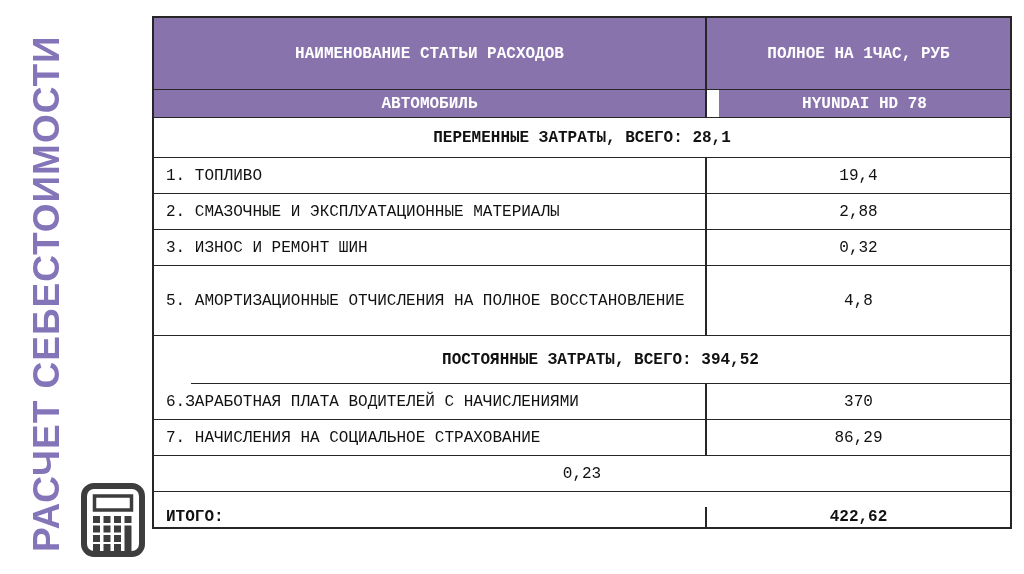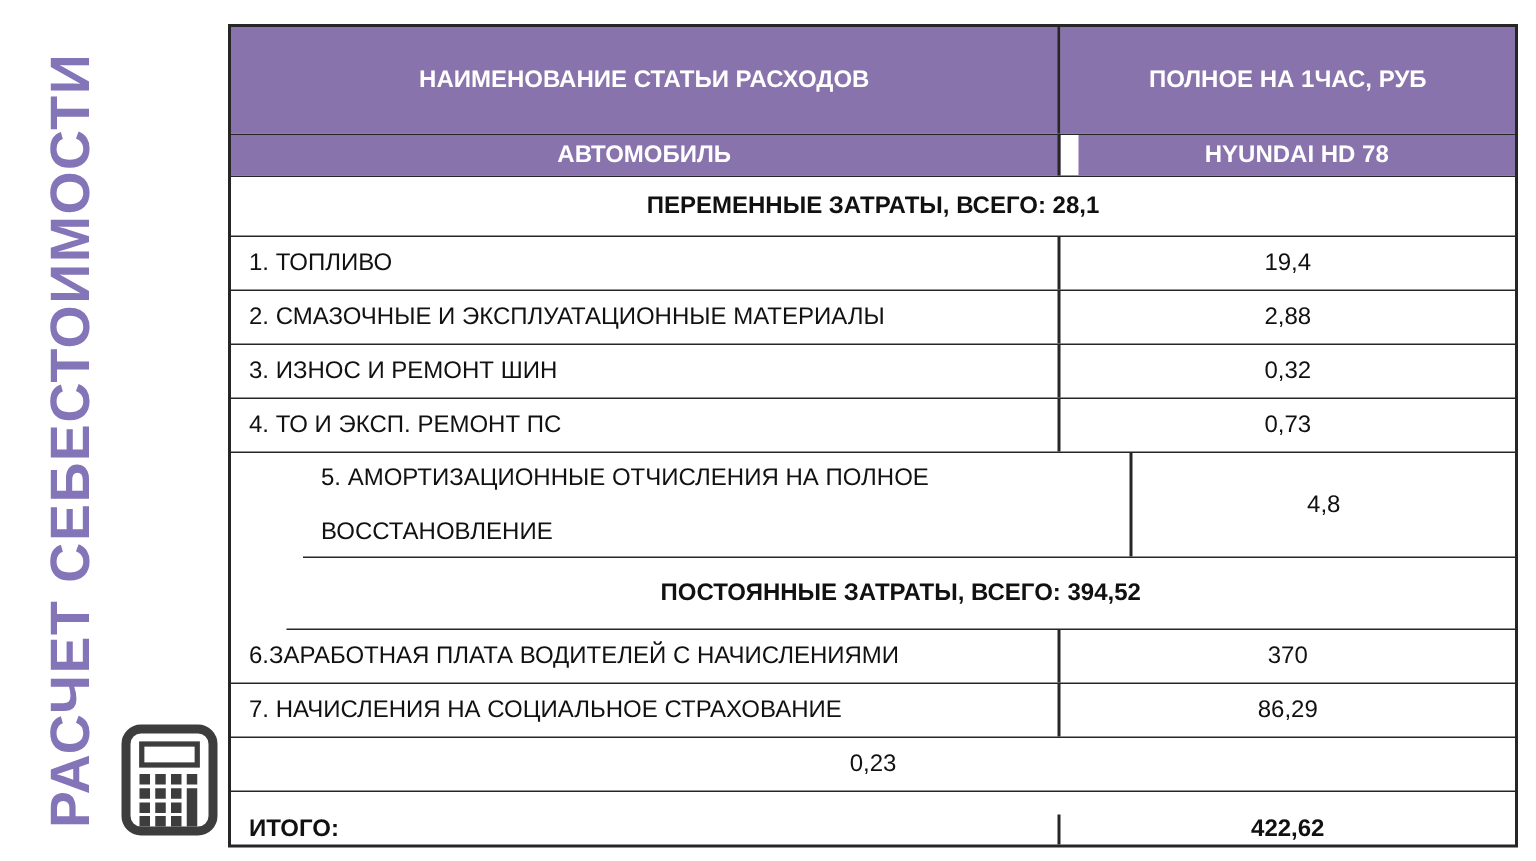--- a/index.html
+++ b/index.html
@@ -16,34 +16,34 @@
     color:var(--title_purple,#8474b8);
     white-space:nowrap;
   }
   .calc{position:absolute;left:80px;top:482px;width:66px;height:76px;}
   
   .ctable{
     position:absolute;left:152px;top:16px;width:860px;
     border:2.5px solid var(--border_dark,#262626);
     background:#fff;box-sizing:border-box;
   }
-  .row{display:flex;box-sizing:border-box;border-bottom:1.5px solid var(--border_dark,#262626);}
+  .row{display:flex;box-sizing:border-box;border-bottom:1.5px solid var(--border_dark,#262626);font-family:Liberation Mono, monospace;}
   .row:last-child{border-bottom:none;}
   .cell{box-sizing:border-box;display:flex;align-items:center;padding:0 12px;font-size:16px;line-height:1.25;}
   .c1{width:553px;border-right:2px solid var(--border_dark,#262626);}
   .c2{flex:1;justify-content:center;text-align:center;}
   .full{width:100%;justify-content:center;text-align:center;font-weight:bold;}
   .head .cell{background:var(--accent_purple,#8973ad);color:#fff;font-weight:bold;justify-content:center;text-align:center;}
   .bold{font-weight:bold;}
   .rh-head{height:72px;}
   .rh-sub{height:28px;gap:12px;}
   .rh-sec1{height:40px;}
   .rh-sec2{height:48px;margin-left:37px;}
   .rh-row{height:36px;}
-  .rh-tall{height:70px;margin-left:48px;}
+  .rh-tall{height:70px;}
   .rh-total{height:35px;align-items:flex-end;}
   .rh-tall .c1{line-height:36px;}
 </style>
 </head>
 <body>
 
 <div class="slide">
 
   <div class="vtitle">РАСЧЕТ СЕБЕСТОИМОСТИ</div>
 
@@ -91,24 +91,20 @@
       <div class="cell c2">19,4</div>
     </div>
     <div class="row rh-row">
       <div class="cell c1">2. СМАЗОЧНЫЕ И ЭКСПЛУАТАЦИОННЫЕ МАТЕРИАЛЫ</div>
       <div class="cell c2">2,88</div>
     </div>
     <div class="row rh-row">
       <div class="cell c1">3. ИЗНОС И РЕМОНТ ШИН</div>
       <div class="cell c2">0,32</div>
     </div>
-    <div class="row rh-row">
-      <div class="cell c1">4. ТО И ЭКСП. РЕМОНТ ПС</div>
-      <div class="cell c2">0,73</div>
-    </div>
     <div class="row rh-tall">
       <div class="cell c1">5. АМОРТИЗАЦИОННЫЕ ОТЧИСЛЕНИЯ НА ПОЛНОЕ ВОССТАНОВЛЕНИЕ</div>
       <div class="cell c2">4,8</div>
     </div>
 
     <div class="row rh-sec2">
       <div class="cell full">ПОСТОЯННЫЕ ЗАТРАТЫ, ВСЕГО: 394,52</div>
     </div>
 
     <div class="row rh-row">

